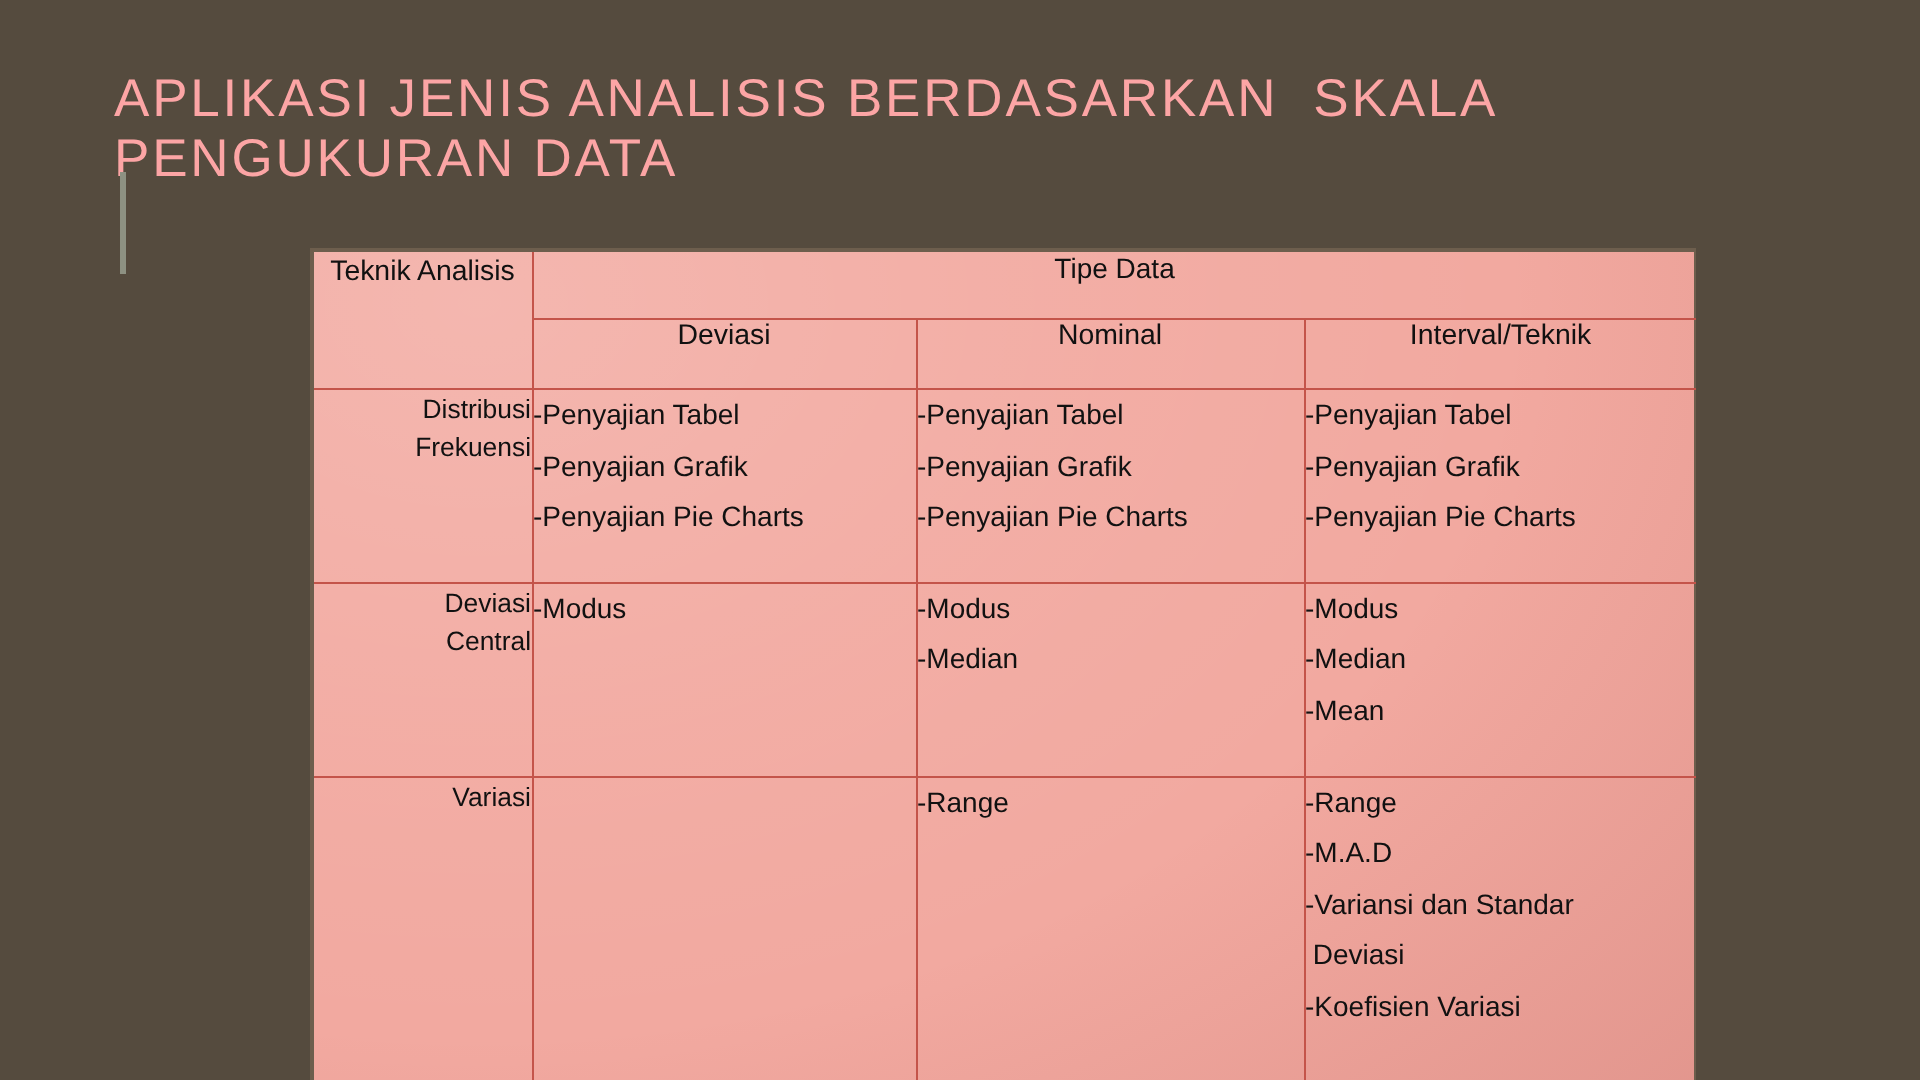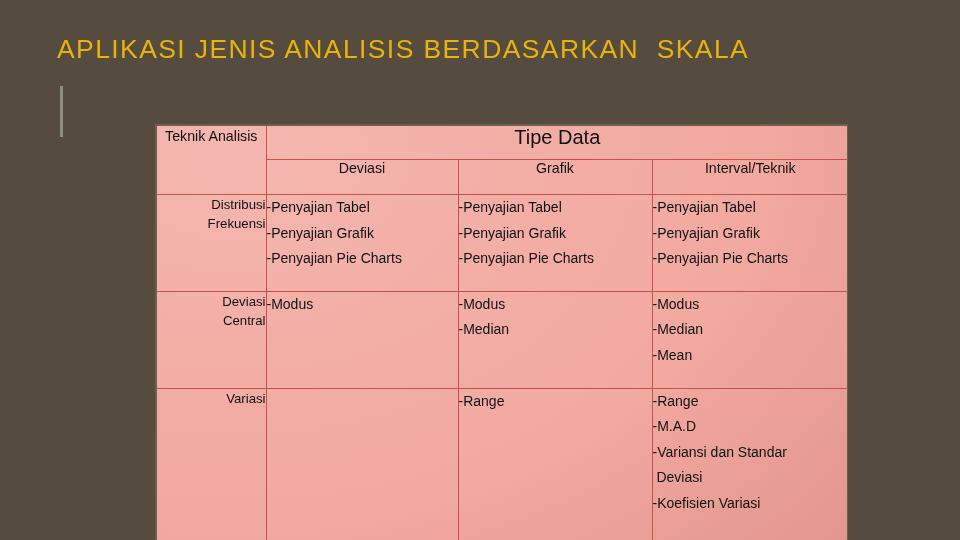--- a/index.html
+++ b/index.html
@@ -22,21 +22,21 @@
   }
 
   
   .title-block {
     position: absolute;
     left: 57px;
     top: 34px;
     width: 840px;
   }
   .title-line {
-    color: #eab308;
+    color: #fca5a5;
     font-size: 26.5px;
     line-height: 30px;
     letter-spacing: 1.4px;
     white-space: pre;
     font-weight: 400;
   }
 
   
   .accent-bar {
     position: absolute;
@@ -92,21 +92,21 @@
   .b-r { border-right: 1px solid #c4544a; }
   .b-b { border-bottom: 1px solid #c4544a; }
   .hdr-rowspan {
     text-align: center;
     font-size: 14.2px;
     line-height: 21px;
     padding-top: 9px;
   }
   .hdr-tipe {
     text-align: center;
-    font-size: 20px;
+    font-size: 14px;
     padding-top: 9px;
     height: 33px;
   }
   .hdr-sub {
     text-align: center;
     font-size: 14.2px;
     padding-top: 7px;
     height: 34px;
   }
 
@@ -125,20 +125,21 @@
   }
   .row-label .ln { display: block; white-space: pre; }
 </style>
 </head>
 <body>
 
 <div class="slide">
 
   <div class="title-block">
     <div class="title-line">APLIKASI JENIS ANALISIS BERDASARKAN  SKALA</div>
+    <div class="title-line">PENGUKURAN DATA</div>
   </div>
 
   <div class="accent-bar"></div>
 
   <div class="table-wrap">
     <table class="data">
       <colgroup>
         <col class="c1">
           <col class="c2">
           <col class="c3">
@@ -147,21 +148,21 @@
       <tbody>
         <tr>
           <td class="hdr-rowspan b-r b-b" rowspan="2">
             <span class="ln">Teknik</span>
             <span class="ln">Analisis</span>
           </td>
           <td class="hdr-tipe b-b" colspan="3">Tipe Data</td>
         </tr>
         <tr>
           <td class="hdr-sub b-r b-b">Deviasi</td>
-          <td class="hdr-sub b-r b-b">Grafik</td>
+          <td class="hdr-sub b-r b-b">Nominal</td>
           <td class="hdr-sub b-b">Interval/Teknik</td>
         </tr>
 
         <tr>
           <td class="row-label b-r b-b">
             <span class="ln">Distribusi</span>
             <span class="ln">Frekuensi</span>
           </td>
           <td class="body-cell b-r b-b">
             <span class="ln">-Penyajian Tabel</span>

